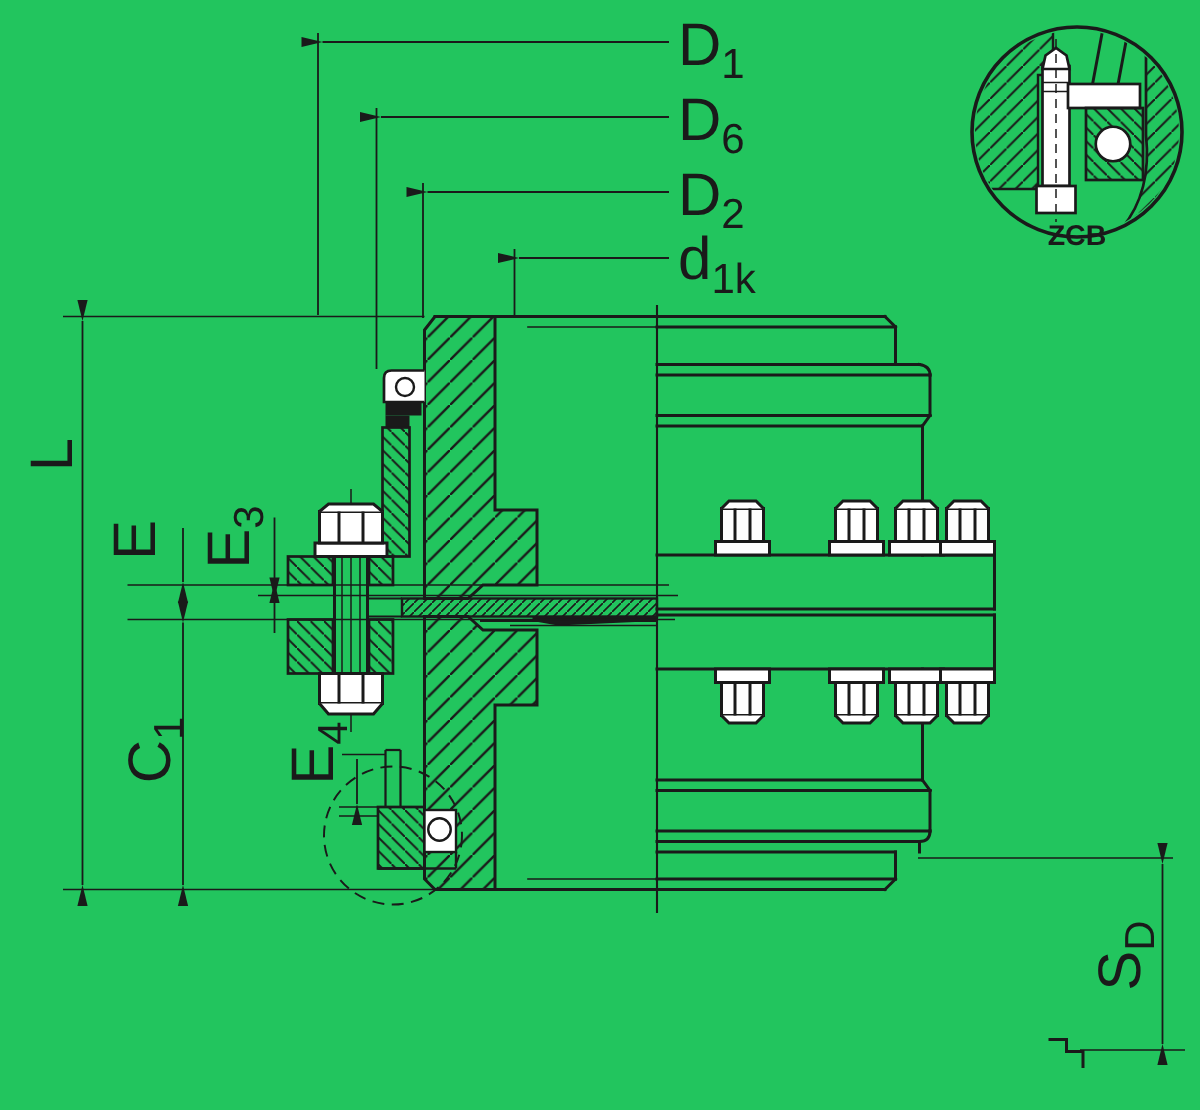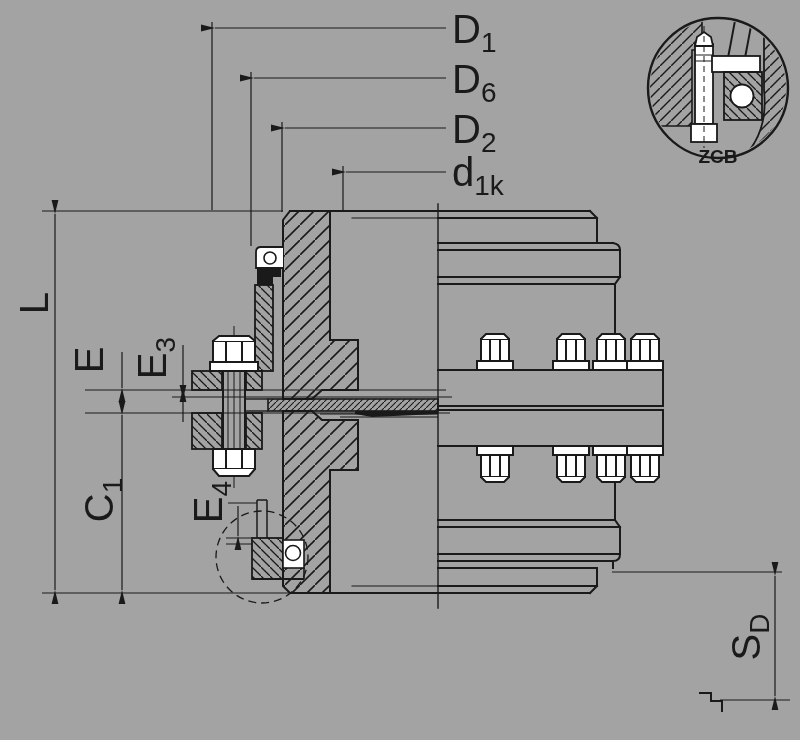--- a/index.html
+++ b/index.html
@@ -1,16 +1,16 @@
 <!DOCTYPE html>
 <html><head>
 <meta charset="utf-8">
 <style>
   html,body{margin:0;padding:0;background:#fff;}
-  .stage{width:800px;height:740px;background:#a3a3a3;position:relative;font-family:"Liberation Sans",sans-serif;}
+  .stage{width:800px;height:740px;background:#22c55e;position:relative;font-family:"Liberation Sans",sans-serif;}
   svg text{fill:#1a1a1a;font-family:"Liberation Sans",sans-serif;}
   .dimlabel{font-size:40px;}
   .dimsub{font-size:28px;}
   .insetlabel{font-size:19px;font-weight:bold;}
 </style>
 </head>
 <body>
 
 <div class="stage">
 <svg width="800" height="740" viewBox="0 0 800 740">

